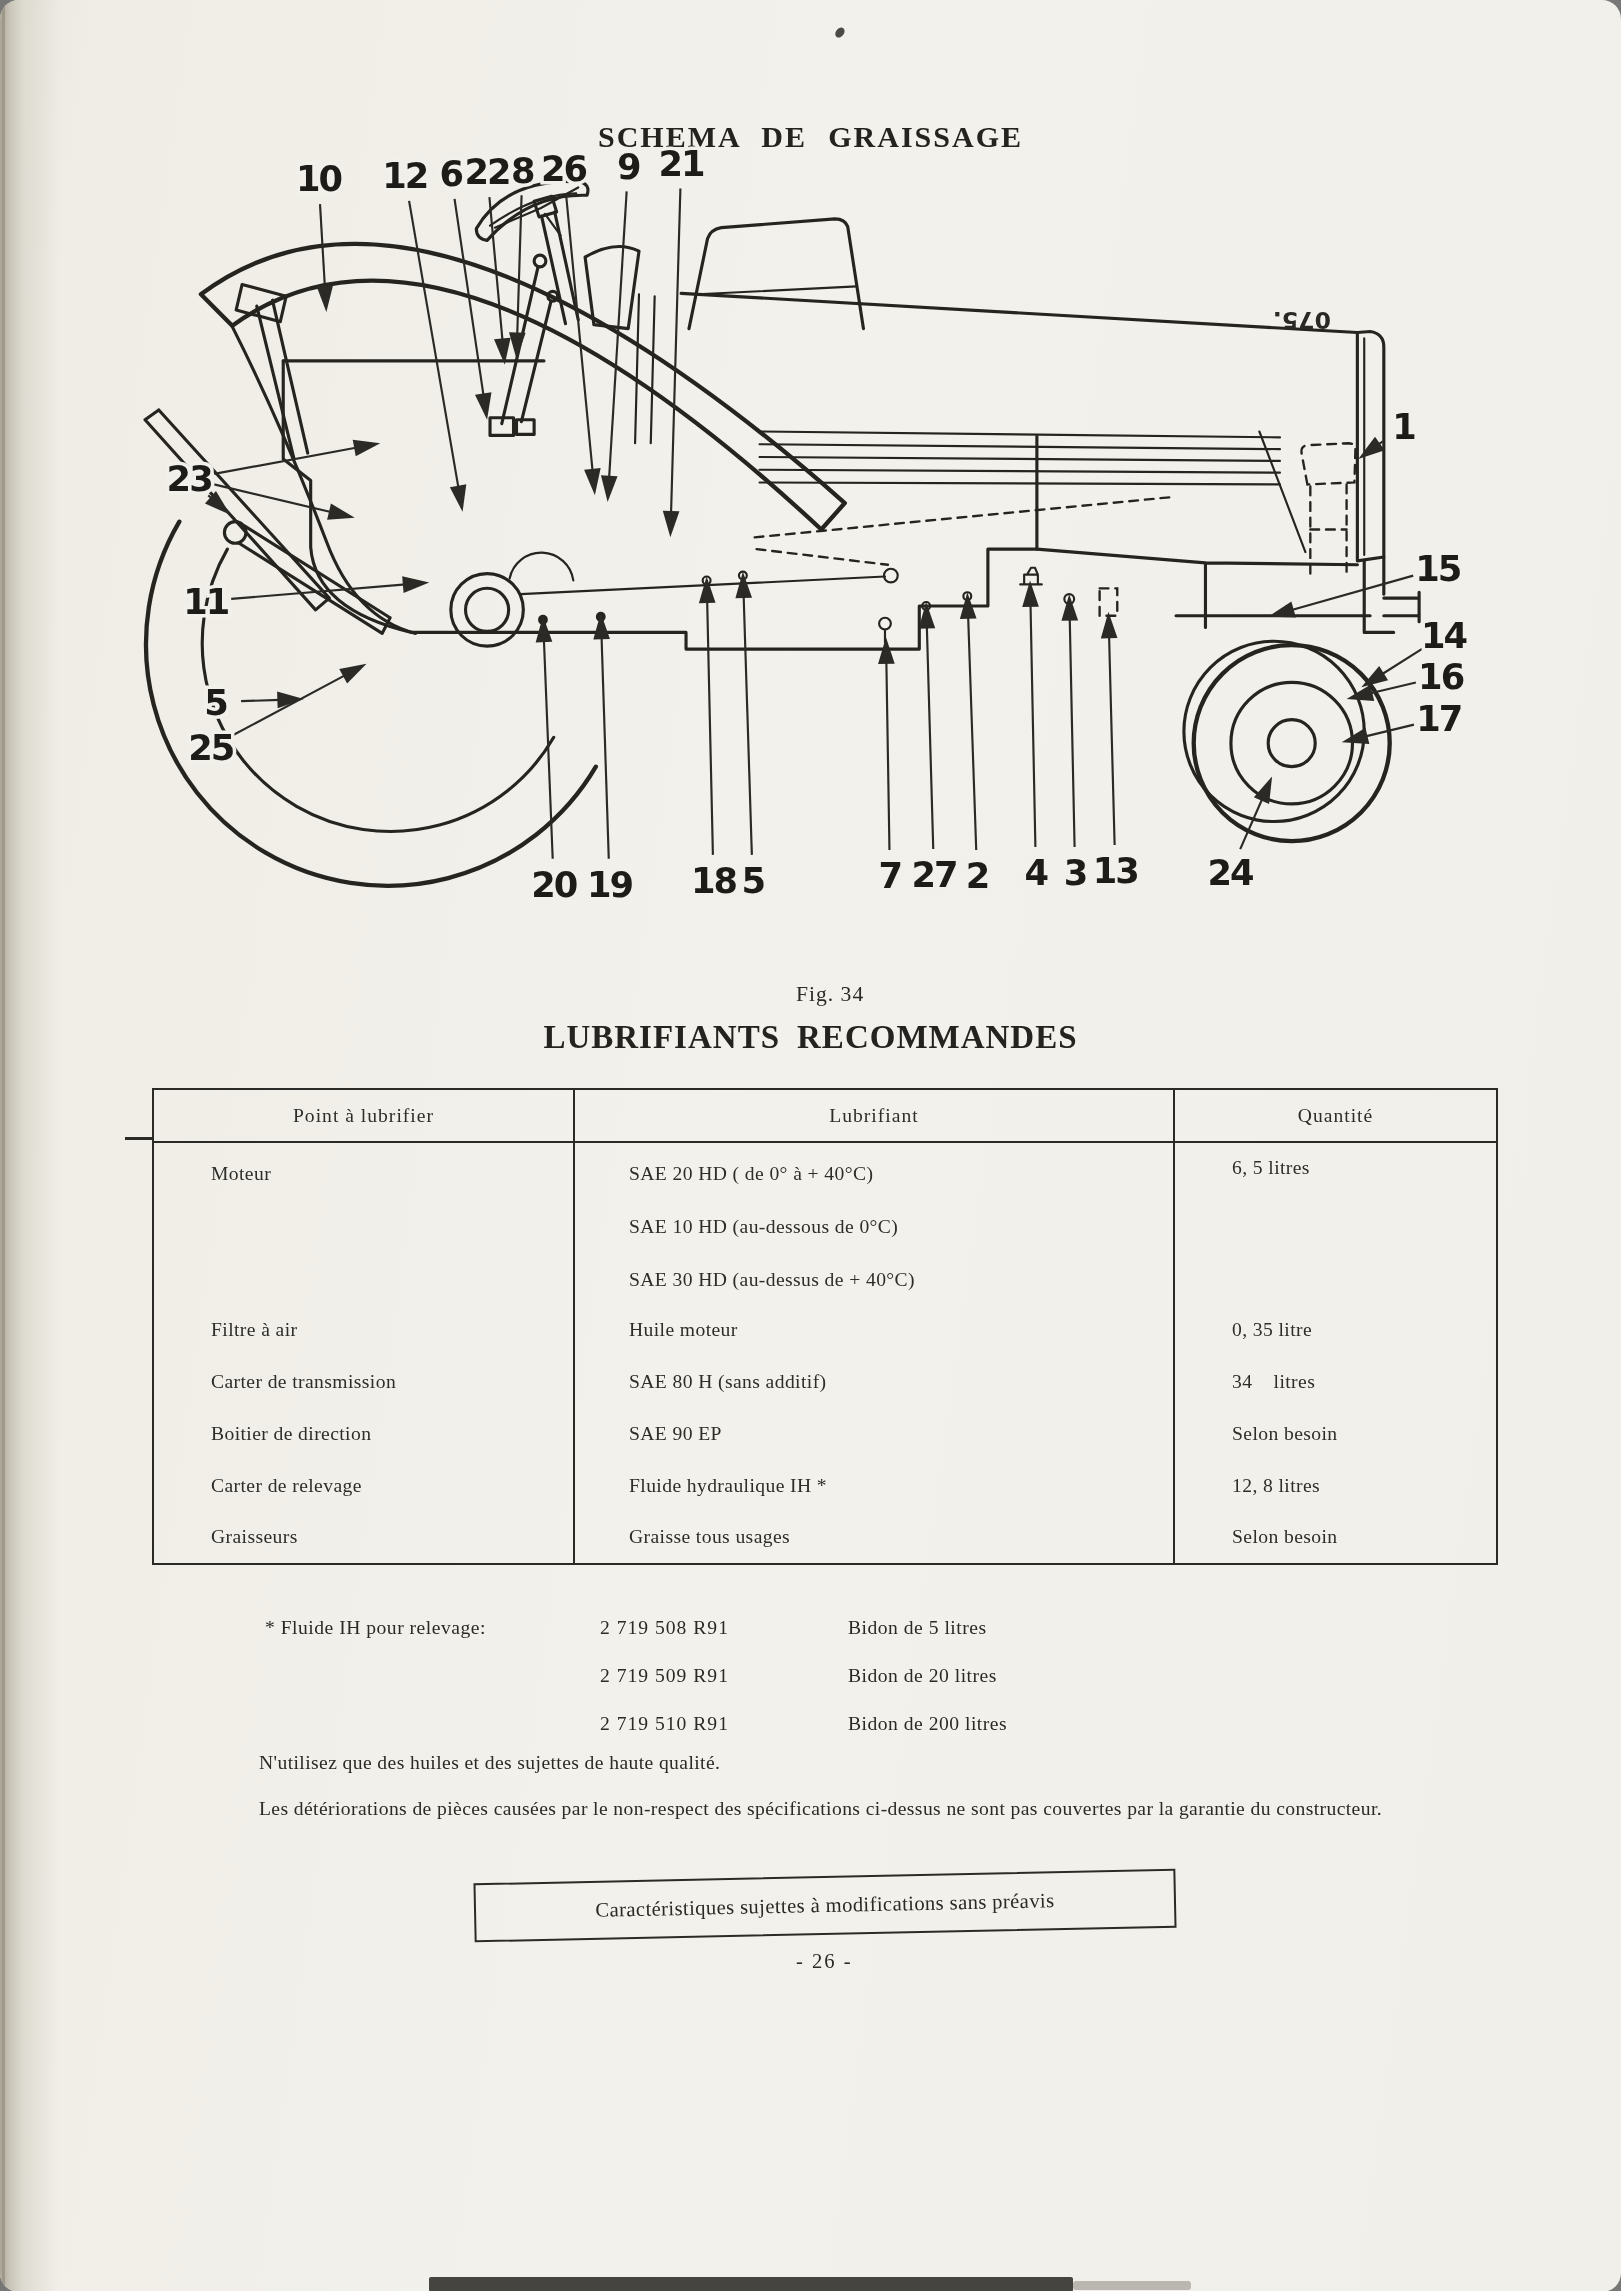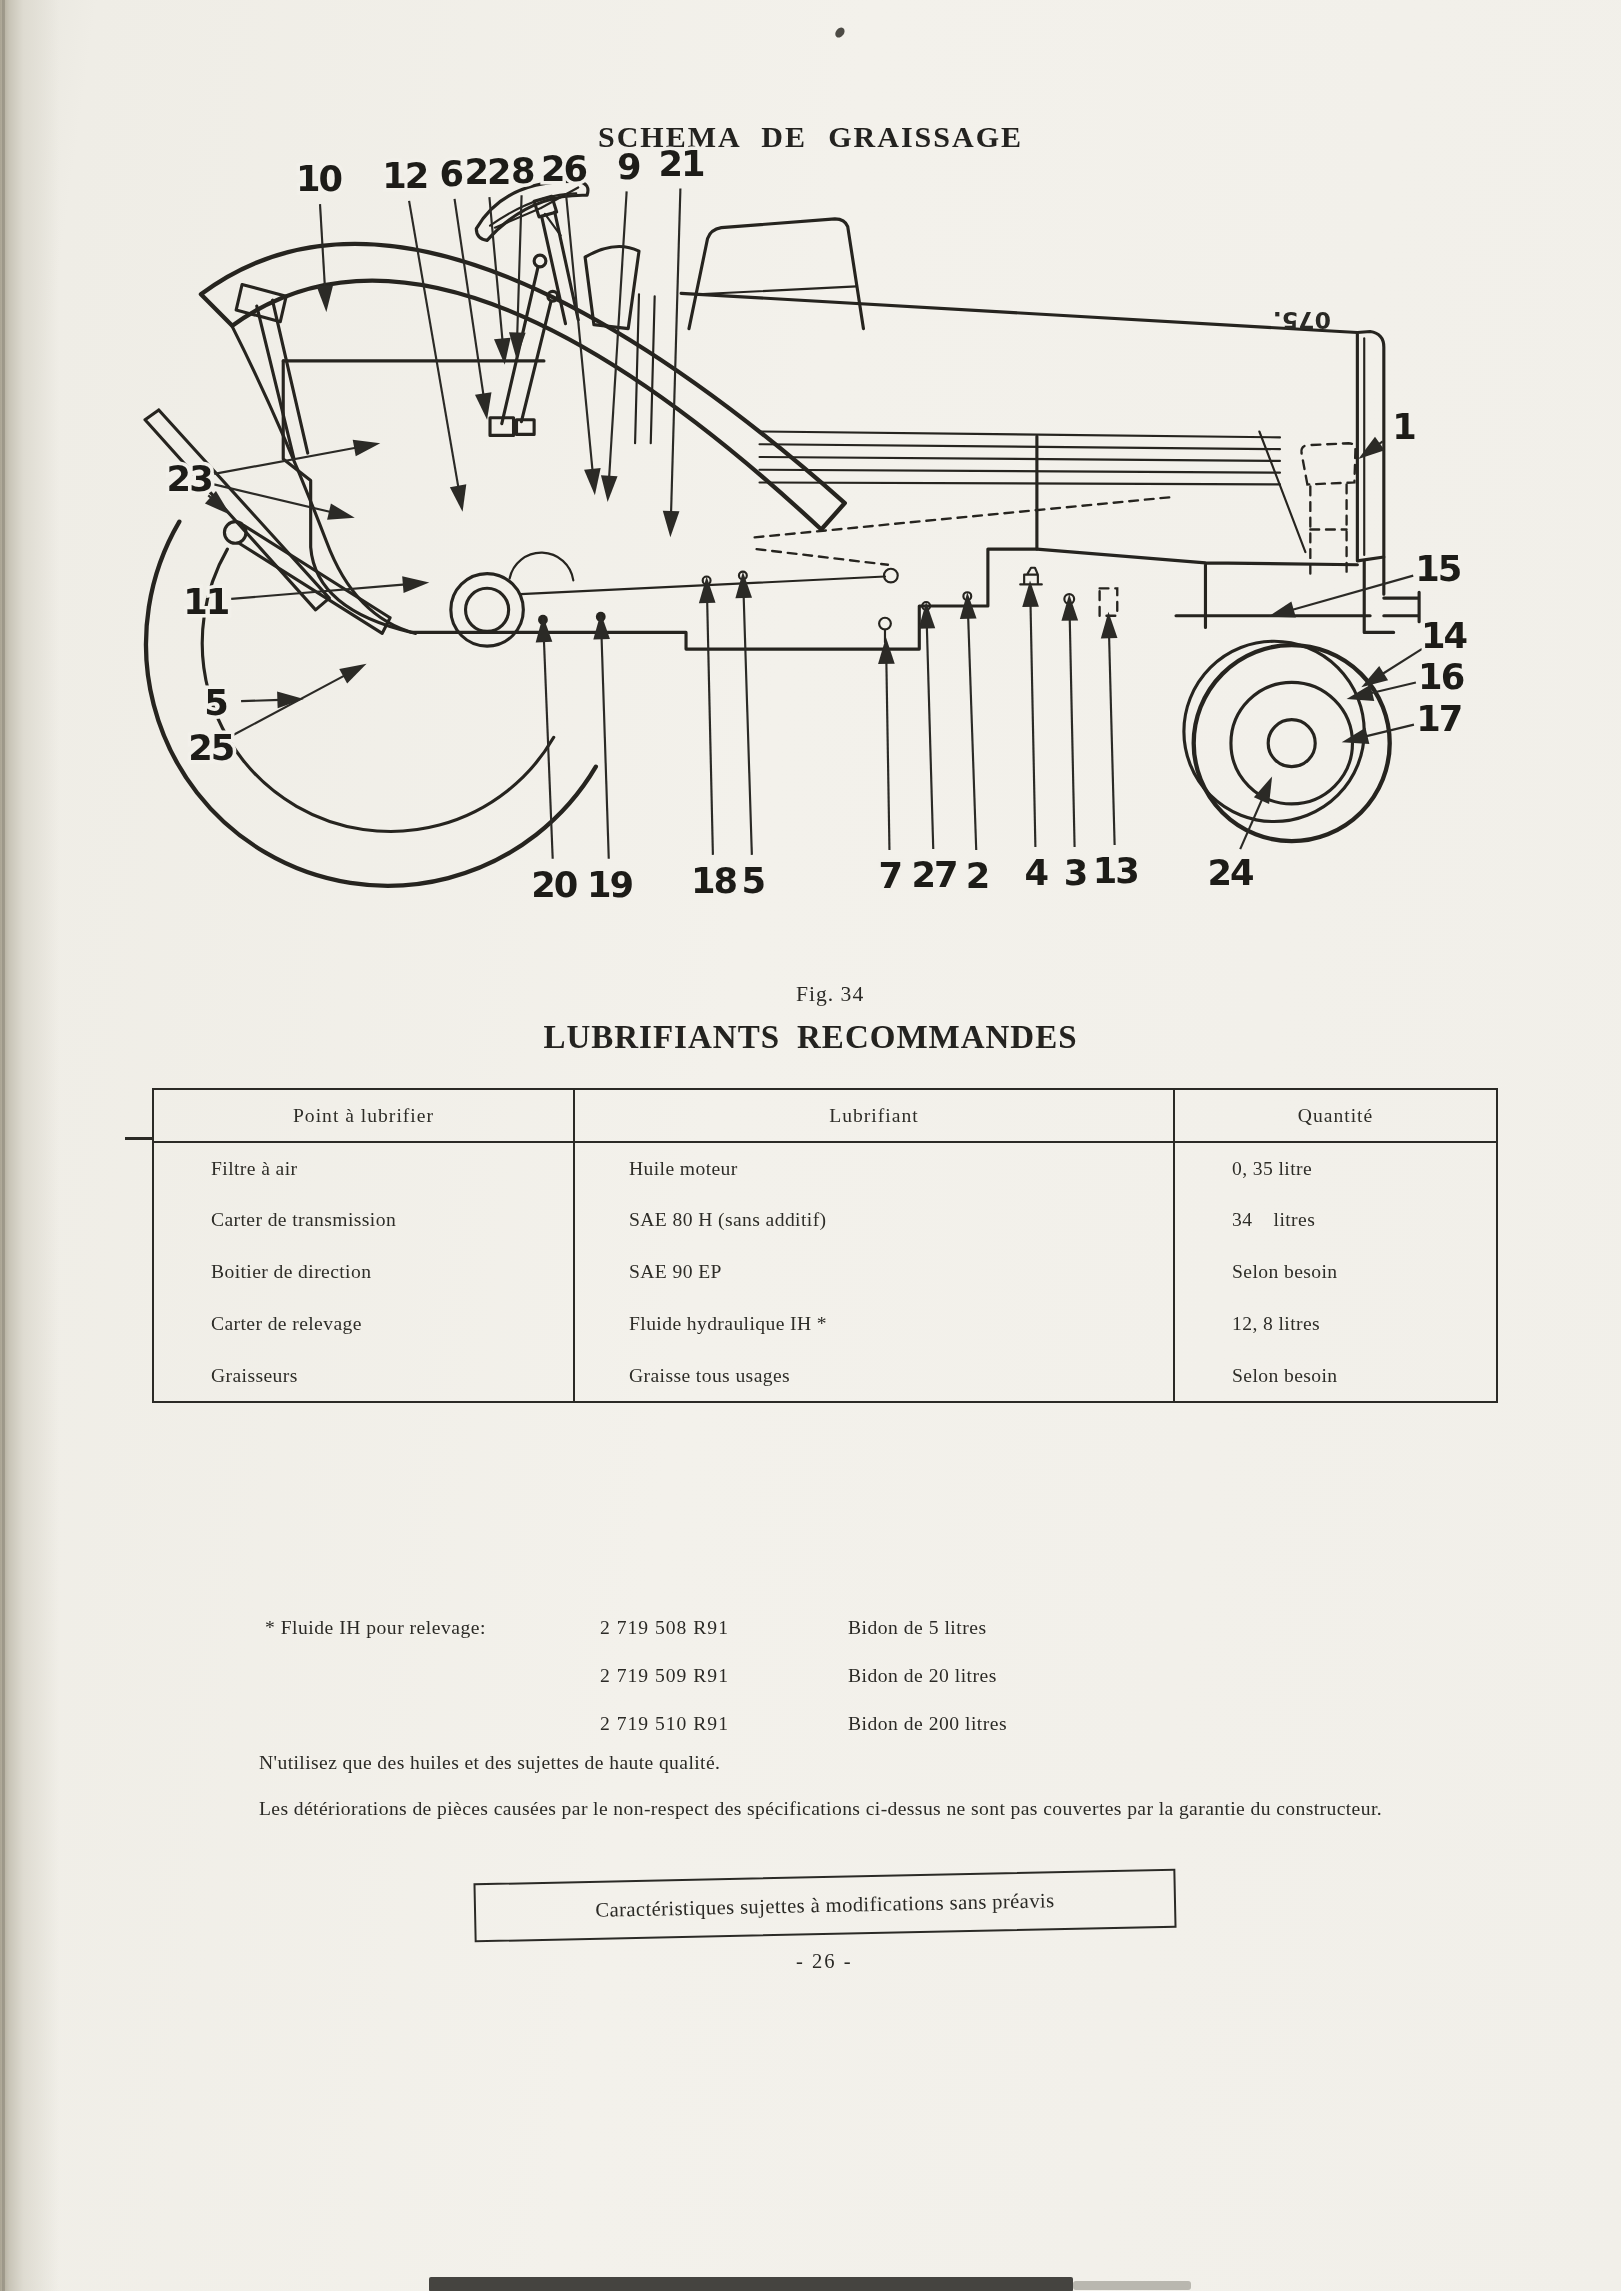--- a/index.html
+++ b/index.html
@@ -1,20 +1,20 @@
 <!DOCTYPE html>
 <html><head>
 <meta charset="utf-8">
 <style>
   html,body{margin:0;padding:0;background:#777;}
   .page{
     position:relative;width:1621px;height:2292px;margin:0 auto;
     background:linear-gradient(98deg,#e7e5dd 0%,#efede6 5%,#f3f1eb 45%,#f1efe9 100%);
     font-family:"Liberation Serif","DejaVu Serif",serif;
-    color:#2b2a26;overflow:hidden;
+    color:#2b2a26;overflow:hidden;border-radius:19px;
   }
   .gutter{
     position:absolute;left:0;top:0;width:59px;height:100%;
     background:linear-gradient(90deg,#aaa493 0px,#c9c5b8 9.8px,#dedbd1 23.5px,rgba(240,238,231,0) 59px);
   }
   .gutter-line{position:absolute;left:2px;top:0;width:2.9px;height:100%;background:#8e897b;opacity:.6;}
   .mark-dot{position:absolute;left:836px;top:26.5px;width:7.8px;height:10.8px;background:#4d4b45;border-radius:50%;transform:rotate(38deg);}
   .bottom-bar{position:absolute;left:429px;top:2277px;width:644px;height:14.7px;background:#454440;border-radius:2px;}
   .bottom-smudge{position:absolute;left:1073px;top:2281px;width:118px;height:8.8px;background:#b9b7af;border-radius:2.9px;}
 
@@ -317,20 +317,25 @@
         <col style="width:323px">
       </colgroup>
     <thead>
         <tr id="lub-head">
           <th class="c1">Point à lubrifier</th>
           <th class="c2">Lubrifiant</th>
           <th class="c3">Quantité</th>
         </tr>
       </thead>
     <tbody id="lub-body">
+        <tr class="r1" style="height: 149px;">
+          <td class="c1">Moteur</td>
+          <td class="c2"><div>SAE 20 HD ( de 0° à + 40°C)</div><div>SAE 10 HD (au-dessous de 0°C)</div><div>SAE 30 HD (au-dessus de + 40°C)</div></td>
+          <td class="c3">6, 5 litres</td>
+        </tr>
         <tr class="r2" style="height: 52px;">
           <td class="c1">Filtre à air</td>
           <td class="c2"><div>Huile moteur</div></td>
           <td class="c3">0, 35 litre</td>
         </tr>
         <tr class="r3" style="height: 52px;">
           <td class="c1">Carter de transmission</td>
           <td class="c2"><div>SAE 80 H (sans additif)</div></td>
           <td class="c3">34    litres</td>
         </tr>

